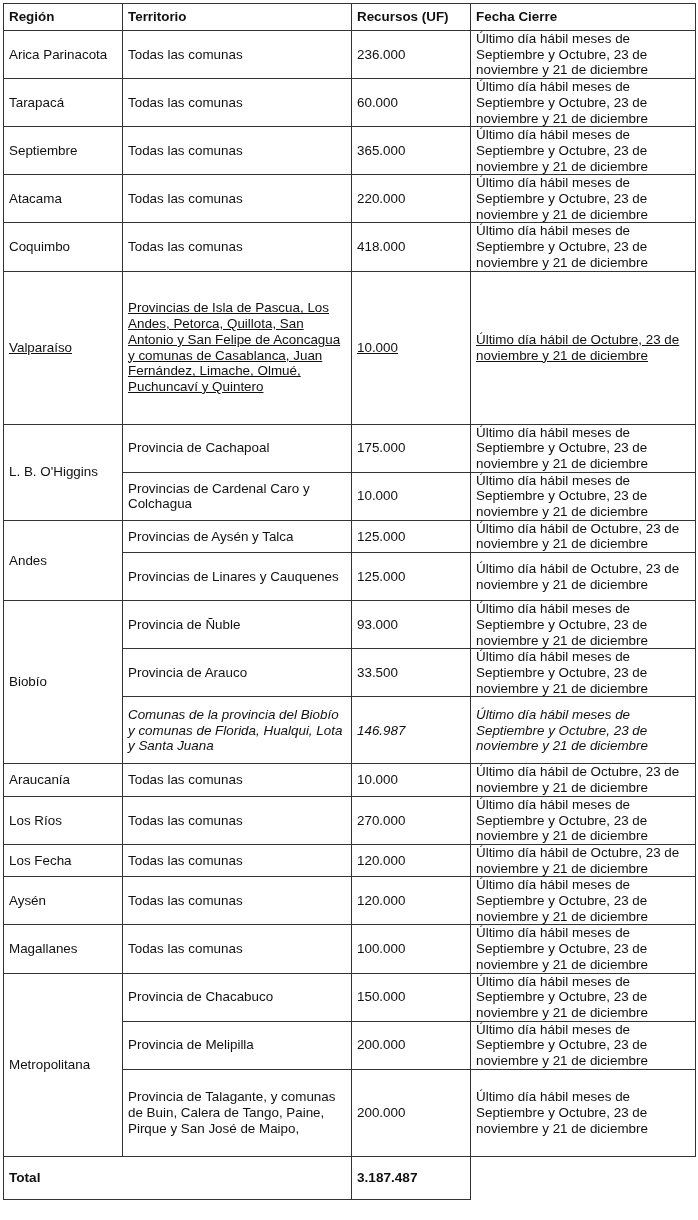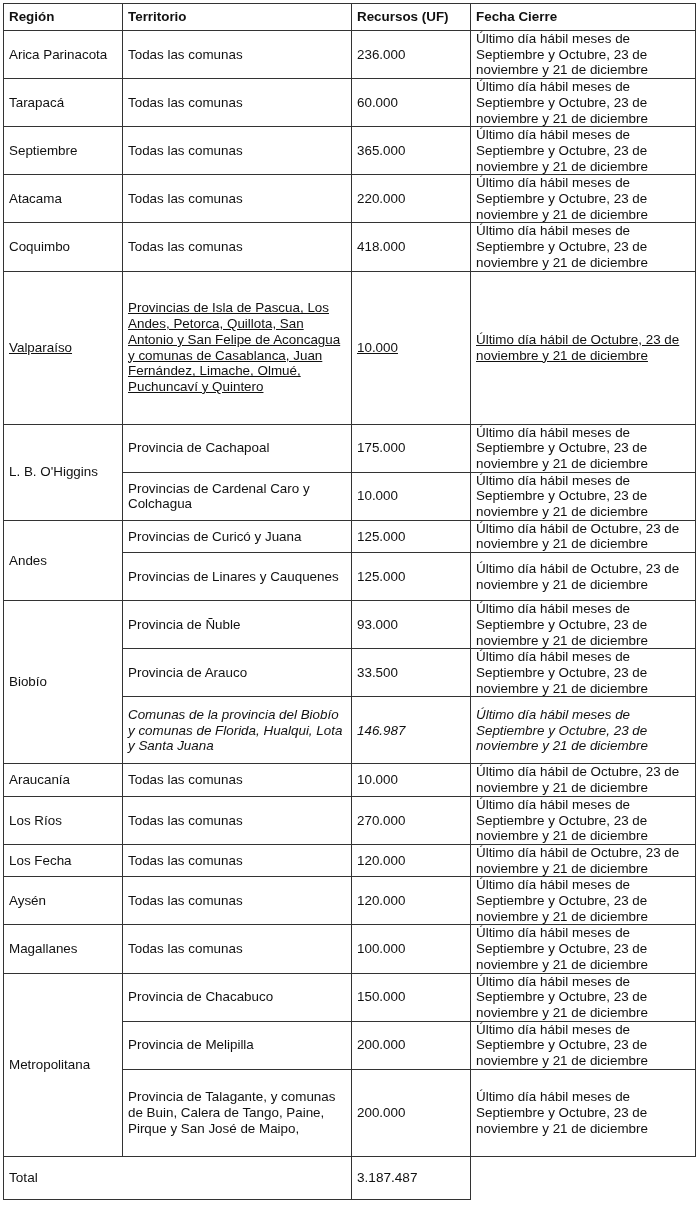--- a/index.html
+++ b/index.html
@@ -24,21 +24,21 @@
   col.c2 { width: 229px; }
   col.c3 { width: 119px; }
   col.c4 { width: 225px; }
   td.num { text-align: right; padding-right: 5px; }
   td.fecha { padding-left: 4px; padding-right: 2px; }
   tr.r3 td { height: 47px; }
   tr.r2 td { height: 31px; }
   tr.tall td { height: 152px; text-decoration: underline; }
   tr.big td { height: 66px; font-style: italic; }
   tr.bigm td { height: 86px; }
-  tr.total td { font-weight: normal; height: 42px; font-size: 13.6px; }
+  tr.total td { font-weight: bold; height: 42px; font-size: 13.6px; }
   tr.total td.empty { border: none; }
 </style>
 </head>
 <body>
 
 <table class="grid">
   <colgroup>
       <col class="c1">
       <col class="c2">
       <col class="c3">
@@ -95,21 +95,21 @@
       <td class="num">175.000</td>
       <td class="fecha">Último día hábil meses de Septiembre y Octubre, 23 de noviembre y 21 de diciembre</td>
     </tr>
     <tr class="r3">
       <td>Provincias de Cardenal Caro y Colchagua</td>
       <td class="num">10.000</td>
       <td class="fecha">Último día hábil meses de Septiembre y Octubre, 23 de noviembre y 21 de diciembre</td>
     </tr>
     <tr class="r2">
       <td rowspan="2">Andes</td>
-      <td>Provincias de Curicó y Juana</td>
+      <td>Provincias de Aysén y Talca</td>
       <td class="num">125.000</td>
       <td class="fecha">Último día hábil de Octubre, 23 de noviembre y 21 de diciembre</td>
     </tr>
     <tr class="r3">
       <td>Provincias de Linares y Cauquenes</td>
       <td class="num">125.000</td>
       <td class="fecha">Último día hábil de Octubre, 23 de noviembre y 21 de diciembre</td>
     </tr>
     <tr class="r3">
       <td rowspan="3">Biobío</td>

